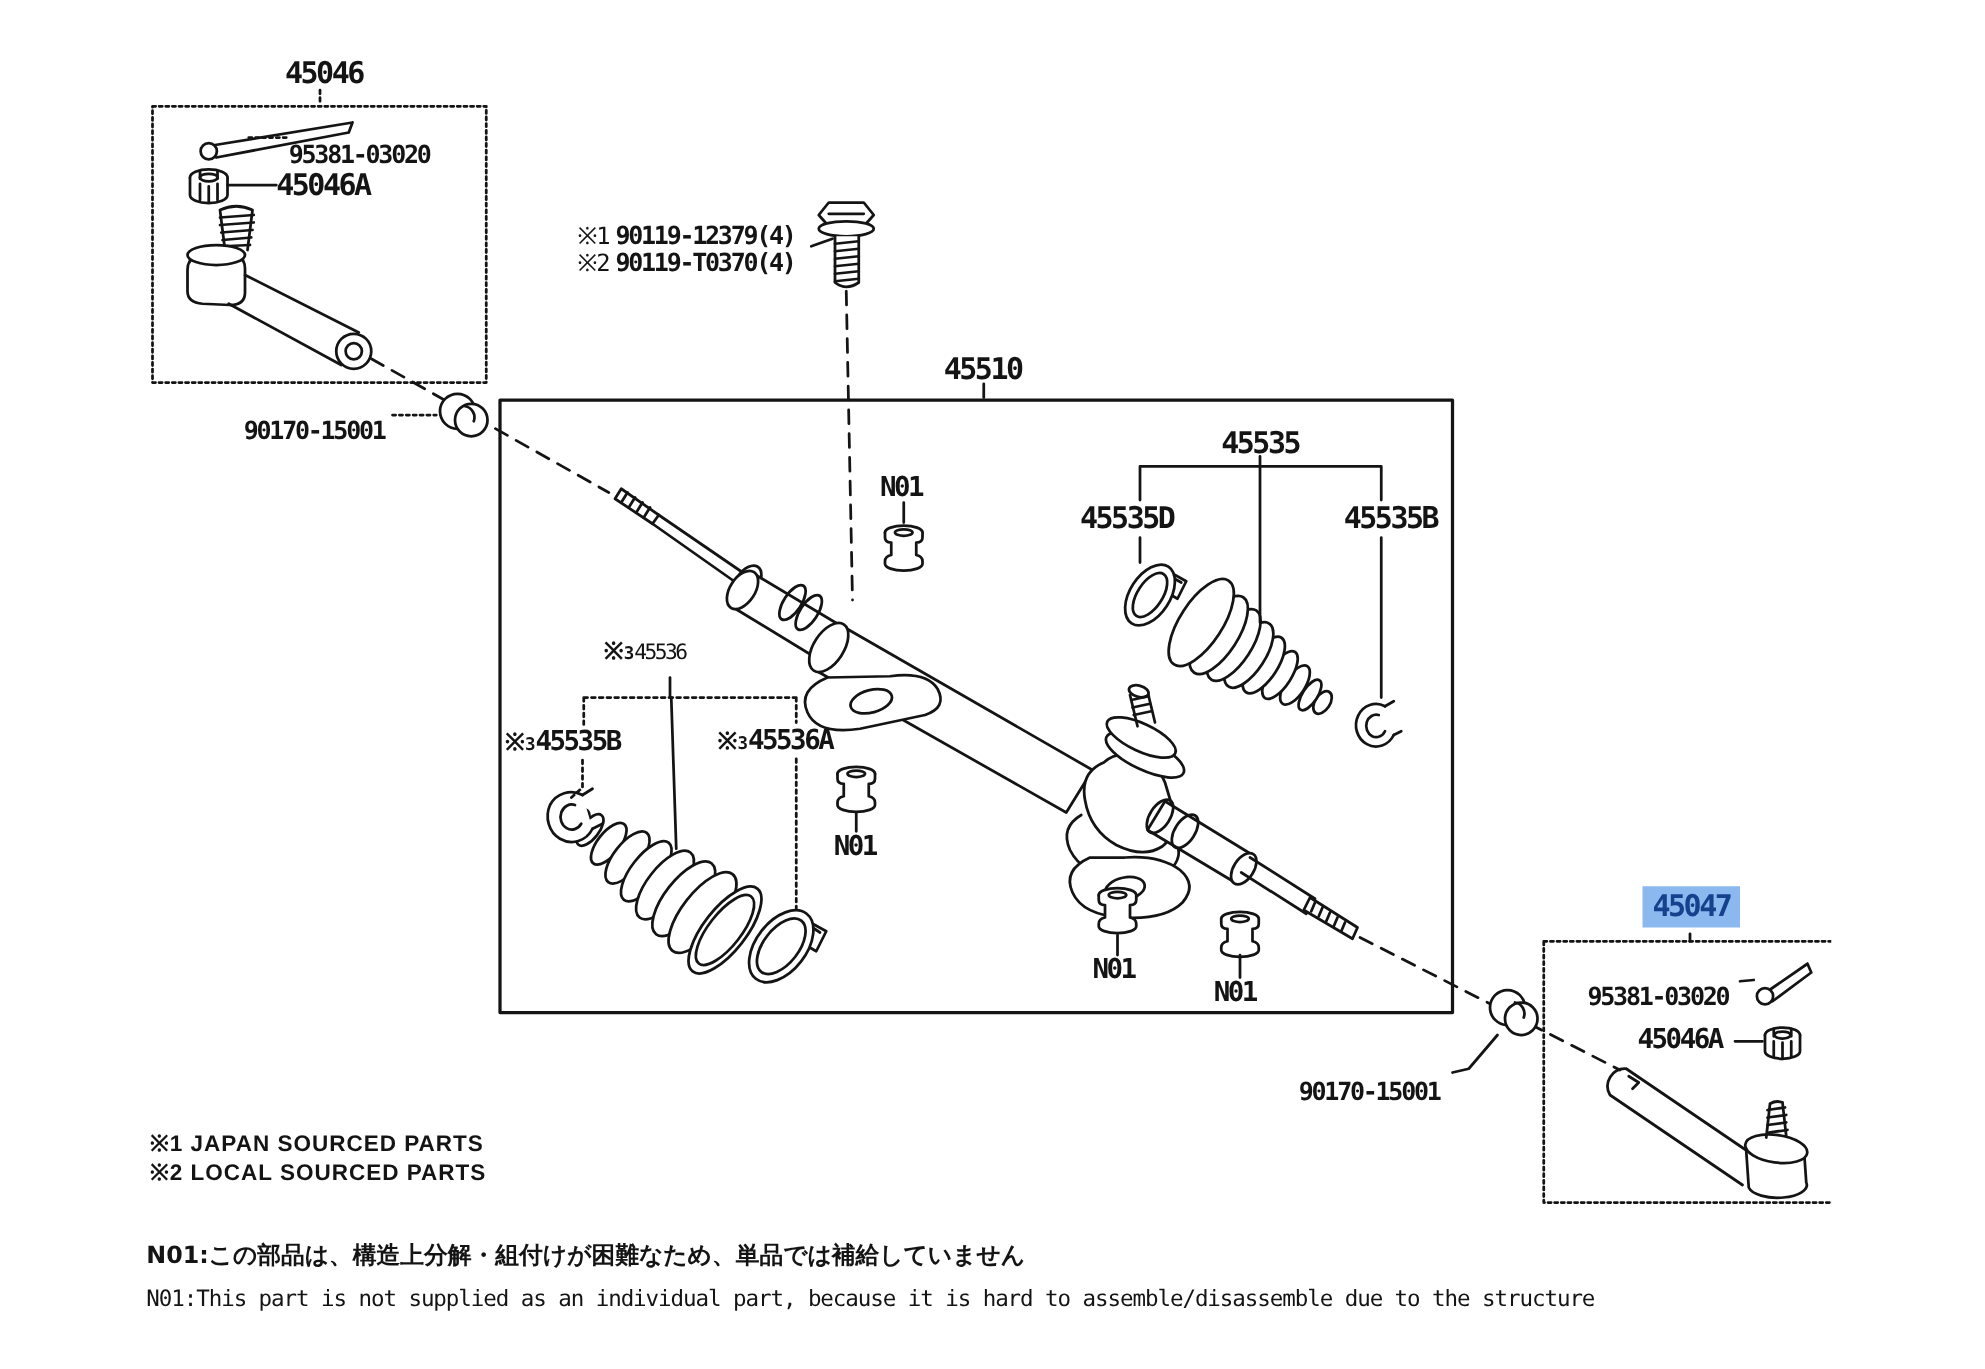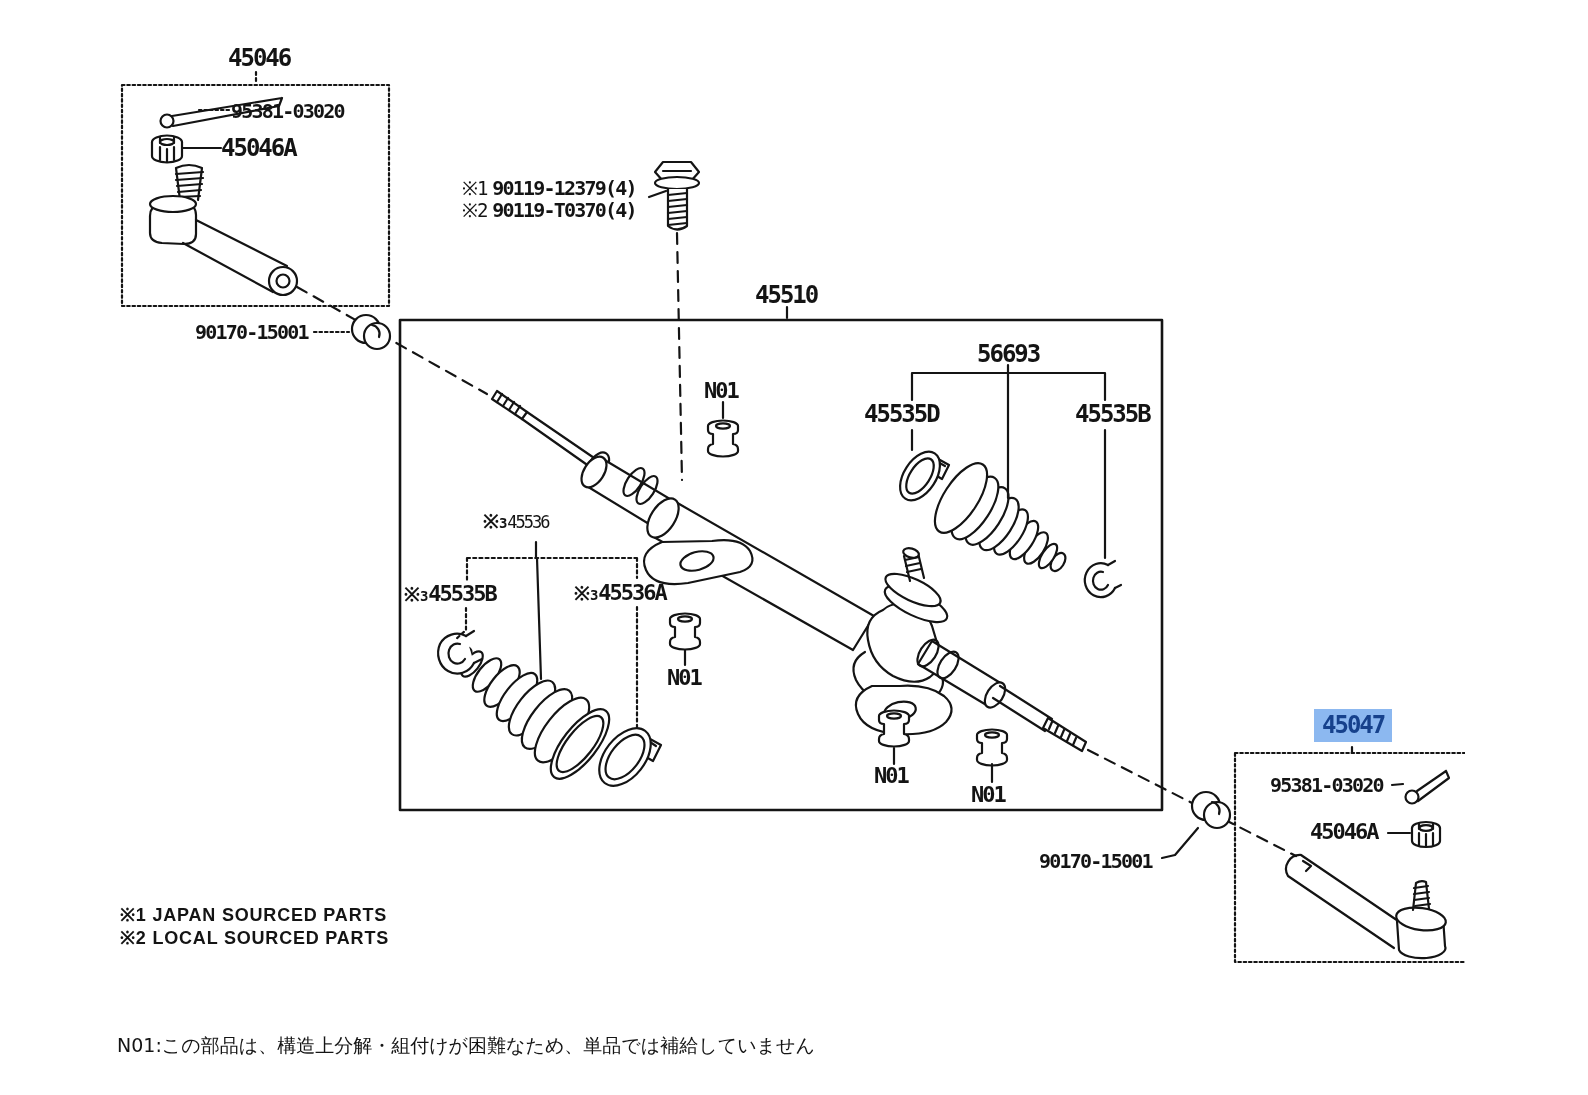--- a/index.html
+++ b/index.html
@@ -3,27 +3,27 @@
 <meta charset="utf-8">
 <style>
   html,body{margin:0;padding:0;background:#fff;}
   .stage{position:relative;width:1465px;height:1095px;background:#ffffff;overflow:hidden;
          font-family:"DejaVu Sans Mono",monospace;color:#141414;}
   .stage svg{position:absolute;left:0;top:0;}
   .lbl{position:absolute;white-space:nowrap;line-height:1;color:#141414;}
   .pn24{font-weight:bold;font-size:24px;letter-spacing:-2px;}
   .pn23{font-weight:normal;font-size:17px;letter-spacing:-2px;}
   .pn22{font-weight:bold;font-size:22px;letter-spacing:-2px;}
-  .pn20{font-weight:bold;font-size:20px;letter-spacing:-1.8px;}
+  .pn20{font-weight:bold;font-size:20px;letter-spacing:-1.8px;margin-top:12px;}
   .pfx{font-weight:normal;font-size:19px;letter-spacing:-1px;margin-right:5px;}
   .mark{font-weight:bold;font-size:19px;}
   .marknum{font-weight:bold;font-size:14px;}
   .hl{background:var(--hl-bg,#8CB8F0);color:var(--hl-text,#16418C);padding:4px 8px 5px;}
   .note{font-family:"Liberation Sans",sans-serif;font-size:18px;letter-spacing:0.8px;font-weight:bold;}
-  .jnote{font-family:"DejaVu Sans",sans-serif;font-size:19px;font-weight:normal;margin-top:41px;}
+  .jnote{font-family:"DejaVu Sans",sans-serif;font-size:19px;font-weight:bold;}
   .enote{font-family:"DejaVu Sans Mono",monospace;font-size:18px;letter-spacing:-0.85px;}
   .code{font-size:24px;}
 </style>
 </head>
 <body>
 
 <div class="stage">
 
   <svg width="1588" height="1095" viewBox="0 0 1588 1095">
     <g stroke="#141414" stroke-width="2.2" fill="none" stroke-linecap="round" stroke-linejoin="round">
@@ -226,21 +226,21 @@
   <div class="lbl" style="left:462px;top:178px">
     <span class="pfx">※1</span><span class="pn20">90119-12379(4)</span>
   </div>
   <div class="lbl" style="left:462px;top:200px">
     <span class="pfx">※2</span><span class="pn20">90119-T0370(4)</span>
   </div>
 
   <div class="lbl pn20" style="left:195px;top:322px">90170-15001</div>
   <div class="lbl pn24" style="left:755px;top:283px">45510</div>
 
-  <div class="lbl pn24" style="left:977px;top:342px">56693</div>
+  <div class="lbl pn24" style="left:977px;top:342px">45535</div>
   <div class="lbl pn24" style="left:864px;top:402px">45535D</div>
   <div class="lbl pn24" style="left:1075px;top:402px">45535B</div>
 
   <div class="lbl" style="left:483px;top:512px">
     <span class="mark">※</span><span class="marknum">3</span><span class="pn23">45536</span>
   </div>
   <div class="lbl" style="left:404px;top:583px">
     <span class="mark">※</span><span class="marknum">3</span><span class="pn22">45535B</span>
   </div>
   <div class="lbl" style="left:574px;top:582px">
@@ -254,15 +254,16 @@
 
   <div class="lbl pn20" style="left:1039px;top:851px">90170-15001</div>
 
   <div class="lbl pn24 hl" style="left:1314px;top:709px">45047</div>
   <div class="lbl pn20" style="left:1270px;top:775px">95381-03020</div>
   <div class="lbl pn22" style="left:1310px;top:821px">45046A</div>
 
   <div class="lbl note" style="left:120px;top:906px">※1 JAPAN SOURCED PARTS</div>
   <div class="lbl note" style="left:120px;top:929px">※2 LOCAL SOURCED PARTS</div>
   <div class="lbl jnote" style="left:117px;top:995px">N01:この部品は、構造上分解・組付けが困難なため、単品では補給していません</div>
+  <div class="lbl enote" style="left:117px;top:1031px">N01:This part is not supplied as an individual part, because it is hard to assemble/disassemble due to the structure</div>
   <div class="lbl code" style="left:1494px;top:1060px">456493G</div>
 
 </div>
 
 </body></html>

